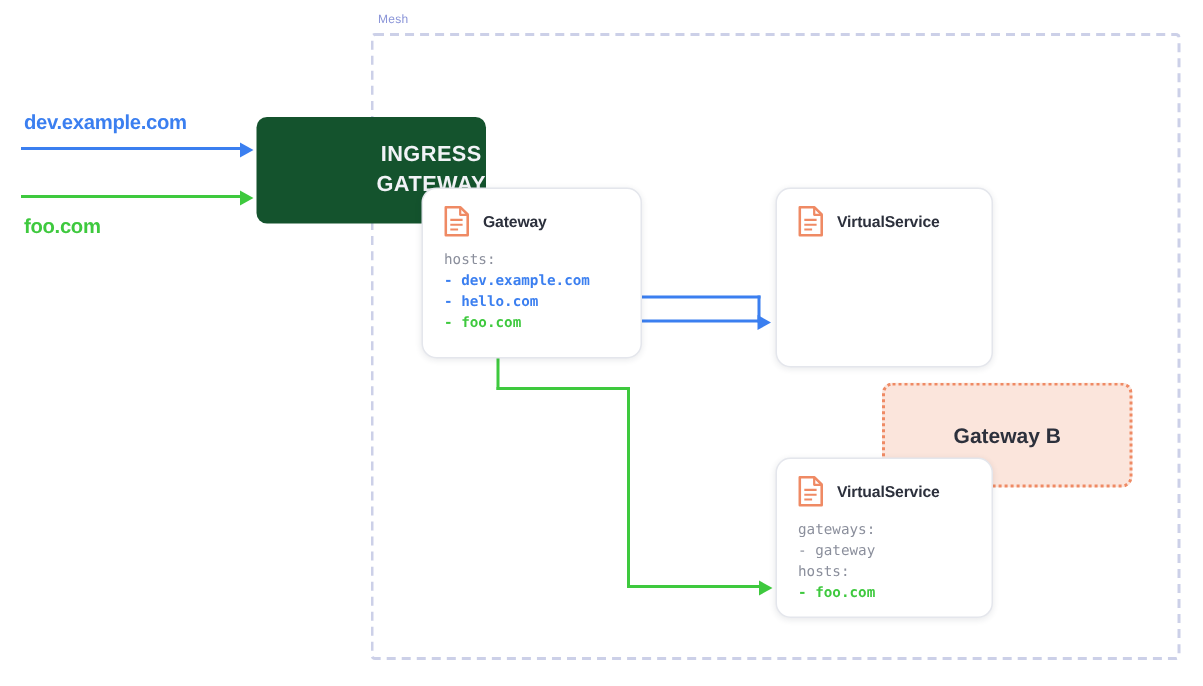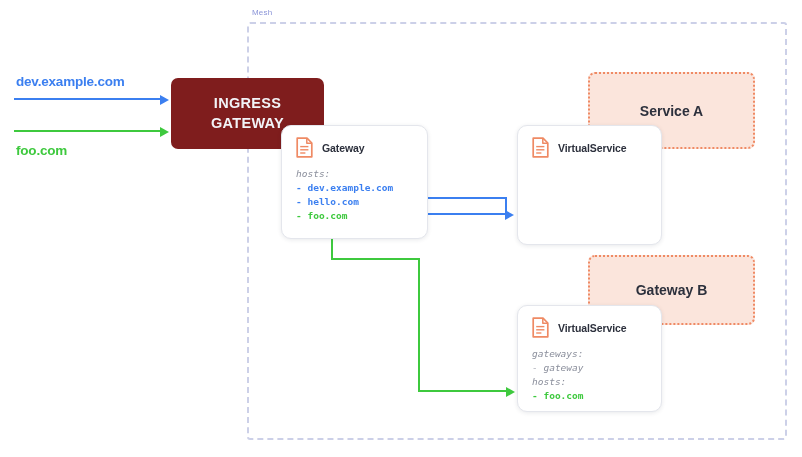--- a/index.html
+++ b/index.html
@@ -64,25 +64,25 @@
   #arrow-dev-head { left: 160px; top: 95px; border-left: 9px solid #3b7ff0; }
   #arrow-foo-head { left: 160px; top: 127px; border-left: 9px solid #3ec93e; }
 
   
   #ingress-gateway {
     position: absolute;
     left: 171px;
     top: 78px;
     width: 153px;
     height: 71px;
-    background: #7f1d1d;
+    background: #14532d;
     border-radius: 7px;
     display: flex;
     align-items: center;
-    justify-content: center;
+    justify-content: flex-end;
     z-index: 5;
   }
   #ingress-gateway-label {
     color: #f2f3f7;
     font-size: 14.5px;
     font-weight: bold;
     text-align: center;
     line-height: 1.32;
     letter-spacing: 0.3px;
   }
@@ -113,21 +113,21 @@
     color: #2c303c;
     letter-spacing: -0.1px;
   }
   .card-body {
     padding: 9px 0 0 14px;
     font-family: "DejaVu Sans Mono", monospace;
     font-size: 9.5px;
     line-height: 1.48;
     white-space: pre;
   }
-  .k-plain { color: #8b8f9c; font-style: italic; }
+  .k-plain { color: #8b8f9c; }
   .k-blue  { color: #3b7ff0; font-weight: bold; }
   .k-green { color: #3ec93e; font-weight: bold; }
   .dash-blue  { color: #3b7ff0; font-weight: bold; }
   .dash-green { color: #3ec93e; font-weight: bold; }
 
   
   .service-box {
     position: absolute;
     background: #fbe5dc;
     border: 2px dotted #ef8a64;
@@ -207,23 +207,20 @@
   <div class="arrow-head" id="arrow-dev-head"></div>
 
   <div class="entry-label" id="label-foo">foo.com</div>
   <div class="arrow-line" id="arrow-foo-line"></div>
   <div class="arrow-head" id="arrow-foo-head"></div>
 
   <div id="ingress-gateway">
     <div id="ingress-gateway-label"><span>INGRESS</span><br><span>GATEWAY</span></div>
   </div>
 
-  <div class="service-box" id="service-a">
-    <span class="service-label">Service A</span>
-  </div>
   <div class="service-box" id="service-b">
     <span class="service-label">Gateway B</span>
   </div>
 
   <div class="conn conn-h blue-c" id="blue-h1"></div>
   <div class="conn conn-v blue-c" id="blue-v1"></div>
   <div class="conn conn-h blue-c" id="blue-h2"></div>
   <div id="blue-head"></div>
 
   <div class="conn conn-v green-c" id="green-v1"></div>

